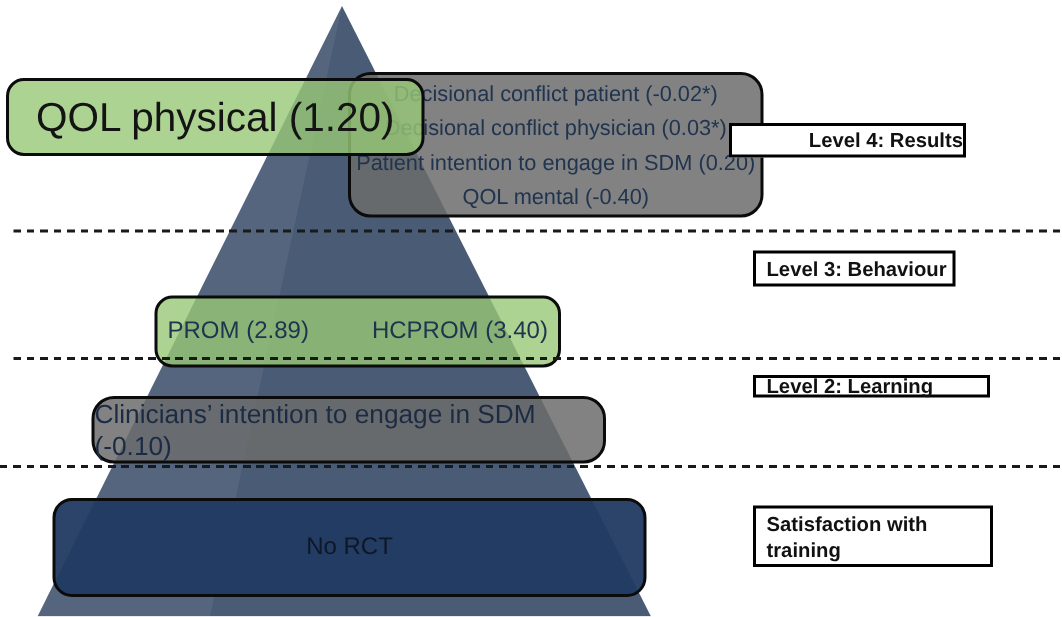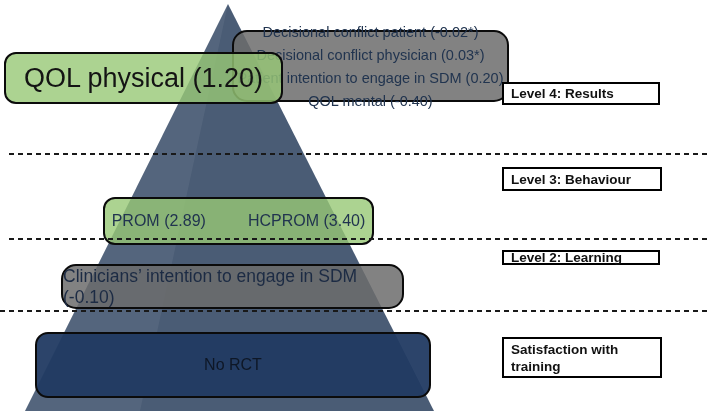--- a/index.html
+++ b/index.html
@@ -7,38 +7,38 @@
     position:relative;width:708px;height:411px;background:#fff;overflow:hidden;
     font-family:"Liberation Sans",sans-serif;
   }
   #pyramid-svg{position:absolute;left:0;top:0;z-index:0;}
   .box{position:absolute;box-sizing:border-box;border:2.5px solid #0b0b0b;display:flex;align-items:center;justify-content:center;}
   .green-box{background:rgba(151,200,118,0.80);border-radius:12px;}
   .gray-box{background:rgba(108,108,108,0.85);border-radius:15px;}
   .navy-box{background:rgba(33,58,98,0.95);border-radius:13px;}
   .qol-box{left:4px;top:52px;width:279px;height:52px;z-index:3;}
   .qol-text{font-size:27px;color:#141414;letter-spacing:0px;}
-  .l4-box{left:232px;top:30px;width:277px;height:72px;z-index:2;flex-direction:column;justify-content:center;padding-top:2px;}
+  .l4-box{left:232px;top:48px;width:277px;height:97px;z-index:2;flex-direction:column;justify-content:center;padding-top:2px;}
   .l4-line{font-size:14.5px;line-height:23px;color:#21344f;text-align:center;width:100%;}
   .prom-box{left:103px;top:197px;width:271px;height:48px;z-index:2;gap:42px;}
   .prom-text{font-size:16px;color:#21344f;}
   .clin-box{left:61px;top:264px;width:343px;height:45px;z-index:2;}
   .clin-text{font-size:17.5px;color:#1c2b44;}
   .norct-box{left:35px;top:332px;width:396px;height:66px;z-index:2;}
   .norct-text{font-size:16px;color:#0e1726;}
   .dash{position:absolute;height:2.4px;z-index:5;
     background:repeating-linear-gradient(90deg,#191919 0px,#191919 5px,transparent 5px,transparent 9px);}
   .dash1{left:9px;top:153px;width:699px;}
   .dash2{left:9px;top:238px;width:699px;}
   .dash3{left:0px;top:310px;width:708px;}
   .lvl{position:absolute;box-sizing:border-box;background:#fff;border:2px solid #000;z-index:6;
     display:flex;flex-direction:column;justify-content:center;padding-left:7px;}
   .lvl-text{font-size:13.5px;font-weight:bold;color:#111;line-height:17px;}
-  .lvl4{left:502px;top:82px;width:158px;height:23px;}
-  .lvl3{left:502px;top:167px;width:160px;height:24px;}
+  .lvl4{left:486px;top:82px;width:158px;height:23px;align-items:flex-end;}
+  .lvl3{left:502px;top:167px;width:135px;height:24px;}
   .lvl2{left:502px;top:250px;width:158px;height:15px;}
   .lvl1{left:502px;top:337px;width:160px;height:41px;}
 </style>
 </head>
 <body>
 
 <div id="stage">
 
   <svg id="pyramid-svg" width="708" height="411" viewBox="0 0 708 411">
     <polygon points="228,4 25,411 434,411" fill="#4a5c75"></polygon>

